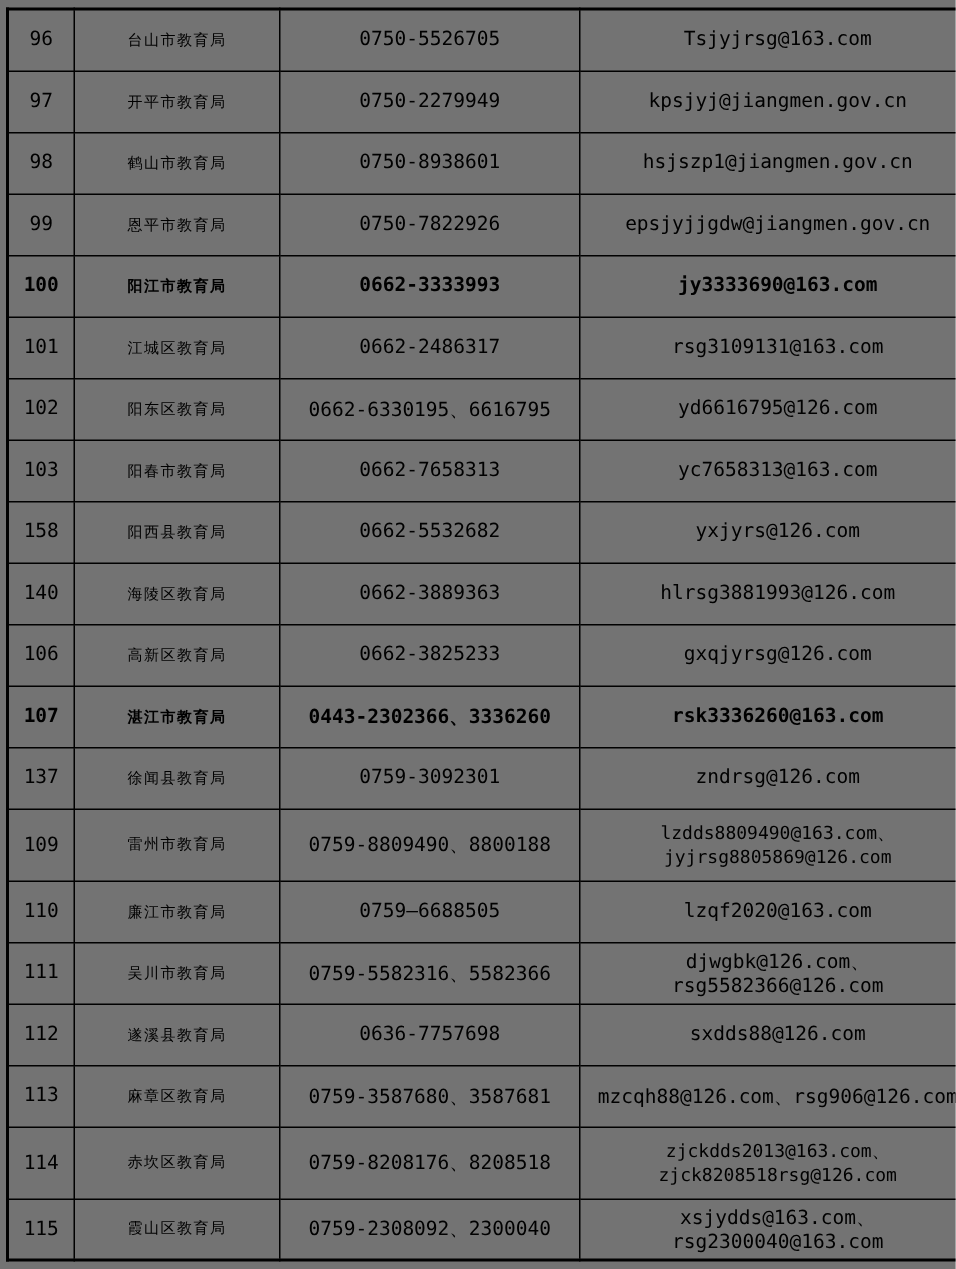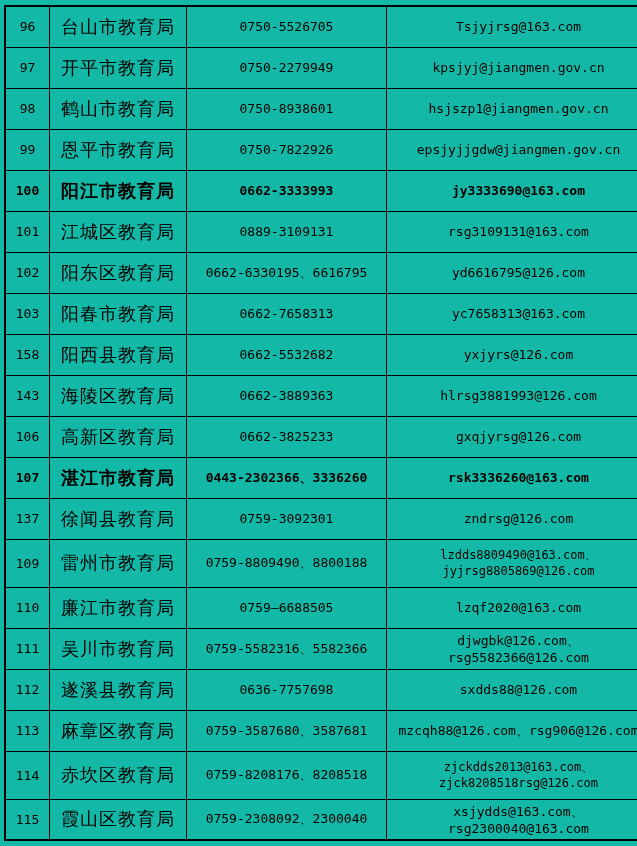--- a/index.html
+++ b/index.html
@@ -10,21 +10,21 @@
     width: 637px;
     height: 846px;
     background: #ffffff;
     position: relative;
     color: #000000;
     font-family: "DejaVu Sans Mono", monospace;
   }
   .page {
     position: absolute;
     inset: 0;
-    background: #14b8a6;
+    background: #737373;
   }
   table.contact-table {
     position: absolute;
     left: 4px;
     top: 5px;
     width: 625px;
     border-collapse: collapse;
     table-layout: fixed;
     border: 2px solid #000000;
   }
@@ -43,21 +43,21 @@
   }
   tr.contact-row.bold {
     font-weight: bold;
   }
   td.col-no {
     width: 39px;
     font-size: 13px;
   }
   td.col-name {
     width: 132px;
-    font-size: 18px;
+    font-size: 10px;
     font-family: Liberation Sans, sans-serif;
     letter-spacing: 1px;
   }
   td.col-phone {
     width: 195px;
     font-size: 13px;
   }
   td.col-email {
     width: 259px;
     font-size: 13px;
@@ -105,21 +105,21 @@
   <tr class="contact-row bold">
     <td class="col-no">100</td>
     <td class="col-name">阳江市教育局</td>
     <td class="col-phone">0662-3333993</td>
     <td class="col-email">jy3333690@163.com</td>
   </tr>
 
   <tr class="contact-row">
     <td class="col-no">101</td>
     <td class="col-name">江城区教育局</td>
-    <td class="col-phone">0889-3109131</td>
+    <td class="col-phone">0662-2486317</td>
     <td class="col-email">rsg3109131@163.com</td>
   </tr>
 
   <tr class="contact-row">
     <td class="col-no">102</td>
     <td class="col-name">阳东区教育局</td>
     <td class="col-phone">0662-6330195、6616795</td>
     <td class="col-email">yd6616795@126.com</td>
   </tr>
 
@@ -131,21 +131,21 @@
   </tr>
 
   <tr class="contact-row">
     <td class="col-no">158</td>
     <td class="col-name">阳西县教育局</td>
     <td class="col-phone">0662-5532682</td>
     <td class="col-email">yxjyrs@126.com</td>
   </tr>
 
   <tr class="contact-row">
-    <td class="col-no">143</td>
+    <td class="col-no">140</td>
     <td class="col-name">海陵区教育局</td>
     <td class="col-phone">0662-3889363</td>
     <td class="col-email">hlrsg3881993@126.com</td>
   </tr>
 
   <tr class="contact-row">
     <td class="col-no">106</td>
     <td class="col-name">高新区教育局</td>
     <td class="col-phone">0662-3825233</td>
     <td class="col-email">gxqjyrsg@126.com</td>

